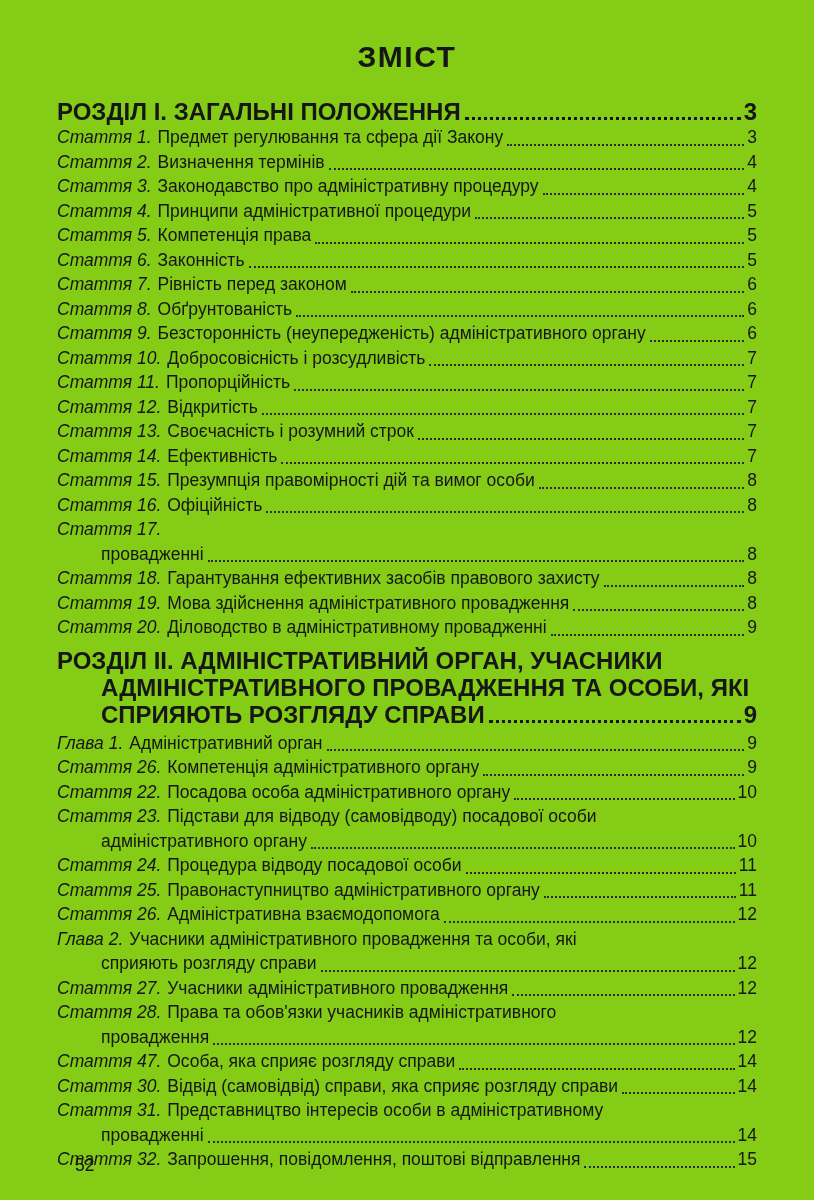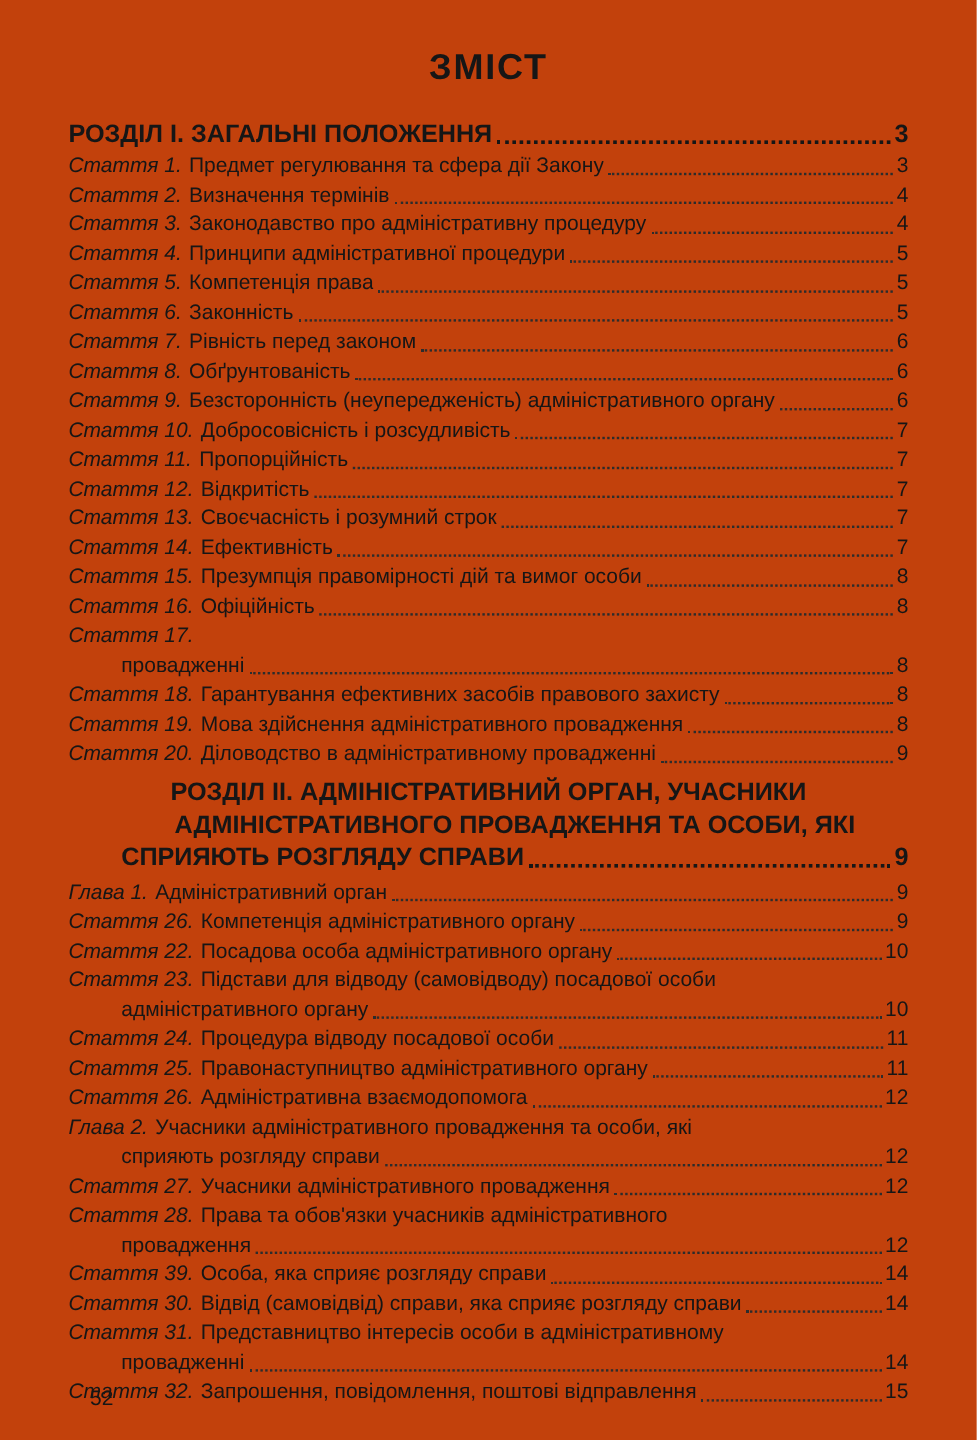--- a/index.html
+++ b/index.html
@@ -1,20 +1,20 @@
 <!DOCTYPE html>
 <html><head>
 <meta charset="utf-8">
 <style>
   html, body { margin:0; padding:0; background:#ffffff; }
   .page {
     position:relative;
     width:814px; height:1200px;
     box-sizing:border-box;
-    background:#c2410c;
+    background:#84cc16;
     color:#161616;
     font-family:"Liberation Sans", sans-serif;
     padding:38px 57px 0 57px;
     overflow:hidden;
   }
   .doc-title {
     text-align:center;
     font-size:30px;
     font-weight:700;
     letter-spacing:1.5px;
@@ -24,23 +24,22 @@
   .toc-item { margin:0; }
   .toc-item.section:not(:first-child) { margin-top:7px; margin-bottom:3px; }
   .line {
     display:flex;
     align-items:flex-end;
     font-size:17.5px;
     line-height:24.5px;
   }
   .section .line {
     font-weight:700;
-    font-size:21px;
+    font-size:24px;
     line-height:27px;
-    justify-content:center;
   }
   .line.cont { padding-left:44px; }
   .label {
     font-weight:400;
     font-style:italic;
     margin-right:6px;
     white-space:nowrap;
     flex:0 0 auto;
     text-align:right;
   }
@@ -332,21 +331,21 @@
           <span class="txt">Права та обов'язки учасників адміністративного</span>
         </div>
         <div class="line cont">
           <span class="txt">провадження</span>
           <span class="leader"></span>
           <span class="pg">12</span>
         </div>
       </div>
       <div class="toc-item entry">
         <div class="line">
-          <span class="label">Стаття 39.</span>
+          <span class="label">Стаття 47.</span>
           <span class="txt">Особа, яка сприяє розгляду справи</span>
           <span class="leader"></span>
           <span class="pg">14</span>
         </div>
       </div>
       <div class="toc-item entry">
         <div class="line">
           <span class="label">Стаття 30.</span>
           <span class="txt">Відвід (самовідвід) справи, яка сприяє розгляду справи</span>
           <span class="leader"></span>

